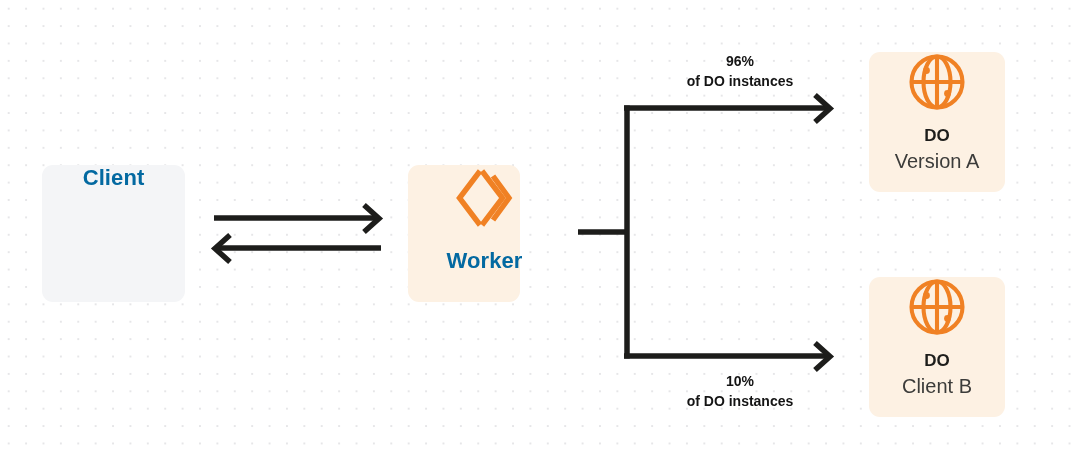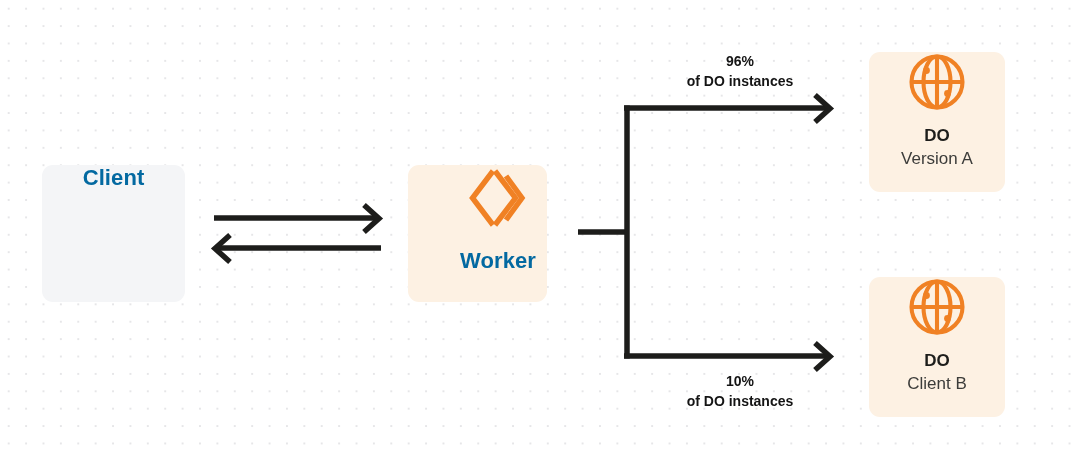--- a/index.html
+++ b/index.html
@@ -50,21 +50,21 @@
     left: 42px;
     top: 165px;
     width: 143px;
     height: 137px;
     background-color: #f4f5f7;
   }
 
   .node-worker {
     left: 408px;
     top: 165px;
-    width: 139px;
+    width: 112px;
     height: 137px;
     background-color: #fdf1e3;
     padding-left: 41px;
   }
 
   .node-do-a {
     left: 869px;
     top: 52px;
     width: 136px;
     height: 140px;
@@ -89,21 +89,21 @@
 
   .node-title-sm {
     font-size: 17px;
     font-weight: bold;
     color: #1d1d1b;
     letter-spacing: 0.1px;
     line-height: 1.15;
   }
 
   .node-subtitle {
-    font-size: 17px;
+    font-size: 20px;
     font-weight: normal;
     color: #3c3c3a;
     line-height: 1.2;
     margin-top: 3px;
   }
 
   .icon-wrap {
     display: block;
     line-height: 0;
   }

